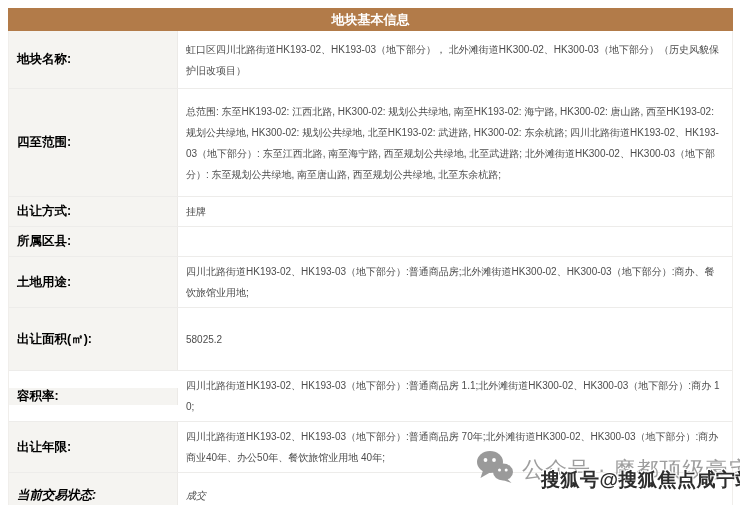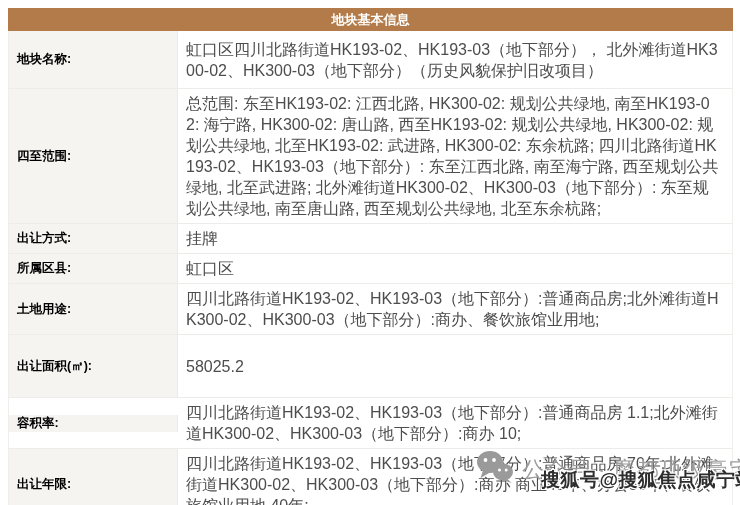--- a/index.html
+++ b/index.html
@@ -36,21 +36,21 @@
     border-right: 1px solid #eceae7;
     color: #000000;
     font-size: 12.5px; font-weight: bold;
     display: flex; align-items: center;
     padding-left: 8px;
     box-sizing: border-box;
   }
   .row-value {
     flex: 1;
     color: #4d4d4d;
-    font-size: 16px;
+    font-size: 10px;
     line-height: 21px;
     display: flex; align-items: center;
     padding: 4px 10px 4px 8px;
     box-sizing: border-box;
     word-break: break-all;
   }
   .row:nth-child(1)  { min-height: 57px; }
   .row:nth-child(2)  { min-height: 107px; }
   .row:nth-child(3)  { min-height: 29px; }
   .row:nth-child(4)  { min-height: 29px; }
@@ -102,21 +102,20 @@
     </div>
 
 
     <div class="row">
       <div class="row-label">出让方式:</div>
       <div class="row-value">挂牌</div>
     </div>
 
     <div class="row">
       <div class="row-label">所属区县:</div>
-      <div class="row-value">虹口区</div>
     </div>
 
     <div class="row">
       <div class="row-label">土地用途:</div>
       <div class="row-value">四川北路街道HK193-02、HK193-03（地下部分）:普通商品房;北外滩街道HK300-02、HK300-03（地下部分）:商办、餐饮旅馆业用地;</div>
     </div>
 
     <div class="row">
       <div class="row-label">出让面积(㎡):</div>
       <div class="row-value">58025.2</div>

